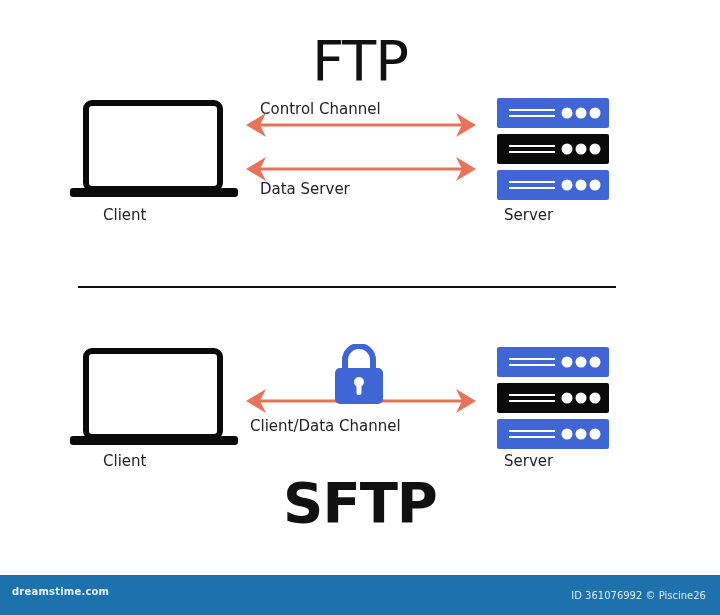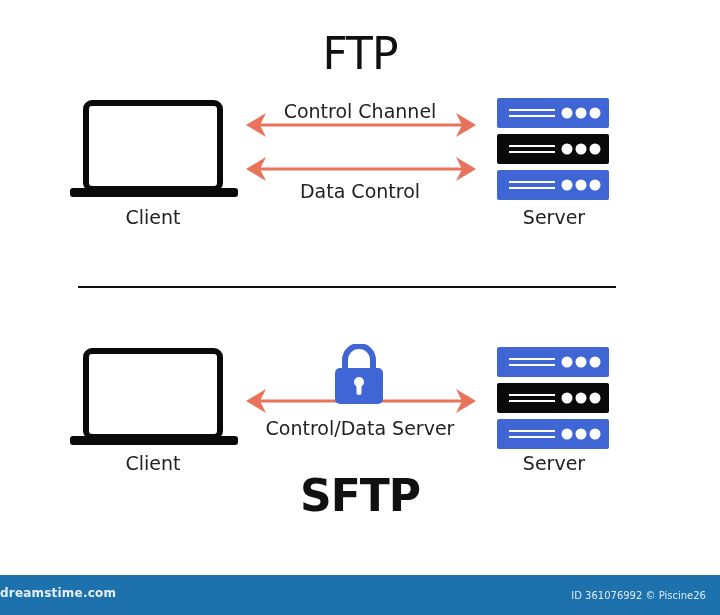--- a/index.html
+++ b/index.html
@@ -5,35 +5,35 @@
     html, body { margin: 0; padding: 0; }
     body {
       width: 720px; height: 615px; position: relative; overflow: hidden;
       background: #ffffff;
       font-family: "Liberation Sans", "DejaVu Sans", sans-serif;
       color: #111;
     }
     .abs { position: absolute; }
     .title {
       font-family: "DejaVu Sans", sans-serif;
-      font-size: 44px; font-weight: normal; color: #111;
+      font-size: 56px; font-weight: normal; color: #111;
       text-align: center; width: 200px; letter-spacing: -1px;
     }
     .label {
       font-family: "DejaVu Sans", sans-serif;
-      font-size: 19px; color: #222; text-align: center; white-space: nowrap;
+      font-size: 15px; color: #222; text-align: left; white-space: nowrap;
     }
     .divider { background: #111; height: 2px; }
     .footer {
       left: 0; top: 575px; width: 720px; height: 40px;
       background: #1d72ad;
     }
     .brand {
-      left: 0; top: 586px; color: #e6f0f8;
-      font-family: "DejaVu Sans", sans-serif; font-size: 12px; font-weight: bold;
+      left: 12px; top: 586px; color: #e6f0f8;
+      font-family: "DejaVu Sans", sans-serif; font-size: 10px; font-weight: bold;
       letter-spacing: 0.2px;
     }
     .credit {
       right: 14px; top: 590px; color: #dfeaf3;
       font-family: "DejaVu Sans", sans-serif; font-size: 10px; font-weight: normal;
     }
     svg { display: block; }
   </style>
 </head>
 <body>
@@ -50,21 +50,21 @@
 <svg class="abs" style="left:246px; top:112px;" width="230" height="26">
   <line x1="14" y1="13" x2="216" y2="13" stroke="#e8735a" stroke-width="3"></line>
   <polygon points="0,13 20,1 14,13 20,25" fill="#e8735a"></polygon>
   <polygon points="230,13 210,1 216,13 210,25" fill="#e8735a"></polygon>
 </svg>
 <svg class="abs" style="left:246px; top:156px;" width="230" height="26">
   <line x1="14" y1="13" x2="216" y2="13" stroke="#e8735a" stroke-width="3"></line>
   <polygon points="0,13 20,1 14,13 20,25" fill="#e8735a"></polygon>
   <polygon points="230,13 210,1 216,13 210,25" fill="#e8735a"></polygon>
 </svg>
-<div class="abs label" style="left:260px; top:180px; width:200px;">Data Control</div>
+<div class="abs label" style="left:260px; top:180px; width:200px;">Data Server</div>
 
 <svg class="abs" style="left:497px; top:98px;" width="114" height="104">
   <g>
     <rect x="0" y="0" width="112" height="30" rx="2" fill="#3f66d4"></rect>
     <line x1="12" y1="12" x2="58" y2="12" stroke="#fff" stroke-width="2"></line>
     <line x1="12" y1="18" x2="58" y2="18" stroke="#fff" stroke-width="2"></line>
     <circle cx="70" cy="15" r="5.5" fill="#fff"></circle>
       <circle cx="84" cy="15" r="5.5" fill="#fff"></circle>
       <circle cx="98" cy="15" r="5.5" fill="#fff"></circle>
   </g>
@@ -101,21 +101,21 @@
   <polygon points="230,13 210,1 216,13 210,25" fill="#e8735a"></polygon>
 </svg>
 
 <svg class="abs" style="left:331px; top:344px;" width="56" height="62">
   <path d="M14 26 V16 a14 14 0 0 1 28 0 V26" fill="none" stroke="#3f66d4" stroke-width="6"></path>
   <rect x="4" y="24" width="48" height="36" rx="5" fill="#3f66d4"></rect>
   <circle cx="28" cy="38" r="5" fill="#fff"></circle>
   <rect x="25.5" y="40" width="5" height="11" rx="2" fill="#fff"></rect>
 </svg>
 
-<div class="abs label" style="left:250px; top:417px; width:220px;">Control/Data Server</div>
+<div class="abs label" style="left:250px; top:417px; width:220px;">Client/Data Channel</div>
 
 <svg class="abs" style="left:497px; top:347px;" width="114" height="104">
   <g>
     <rect x="0" y="0" width="112" height="30" rx="2" fill="#3f66d4"></rect>
     <line x1="12" y1="12" x2="58" y2="12" stroke="#fff" stroke-width="2"></line>
     <line x1="12" y1="18" x2="58" y2="18" stroke="#fff" stroke-width="2"></line>
     <circle cx="70" cy="15" r="5.5" fill="#fff"></circle>
       <circle cx="84" cy="15" r="5.5" fill="#fff"></circle>
       <circle cx="98" cy="15" r="5.5" fill="#fff"></circle>
   </g>

